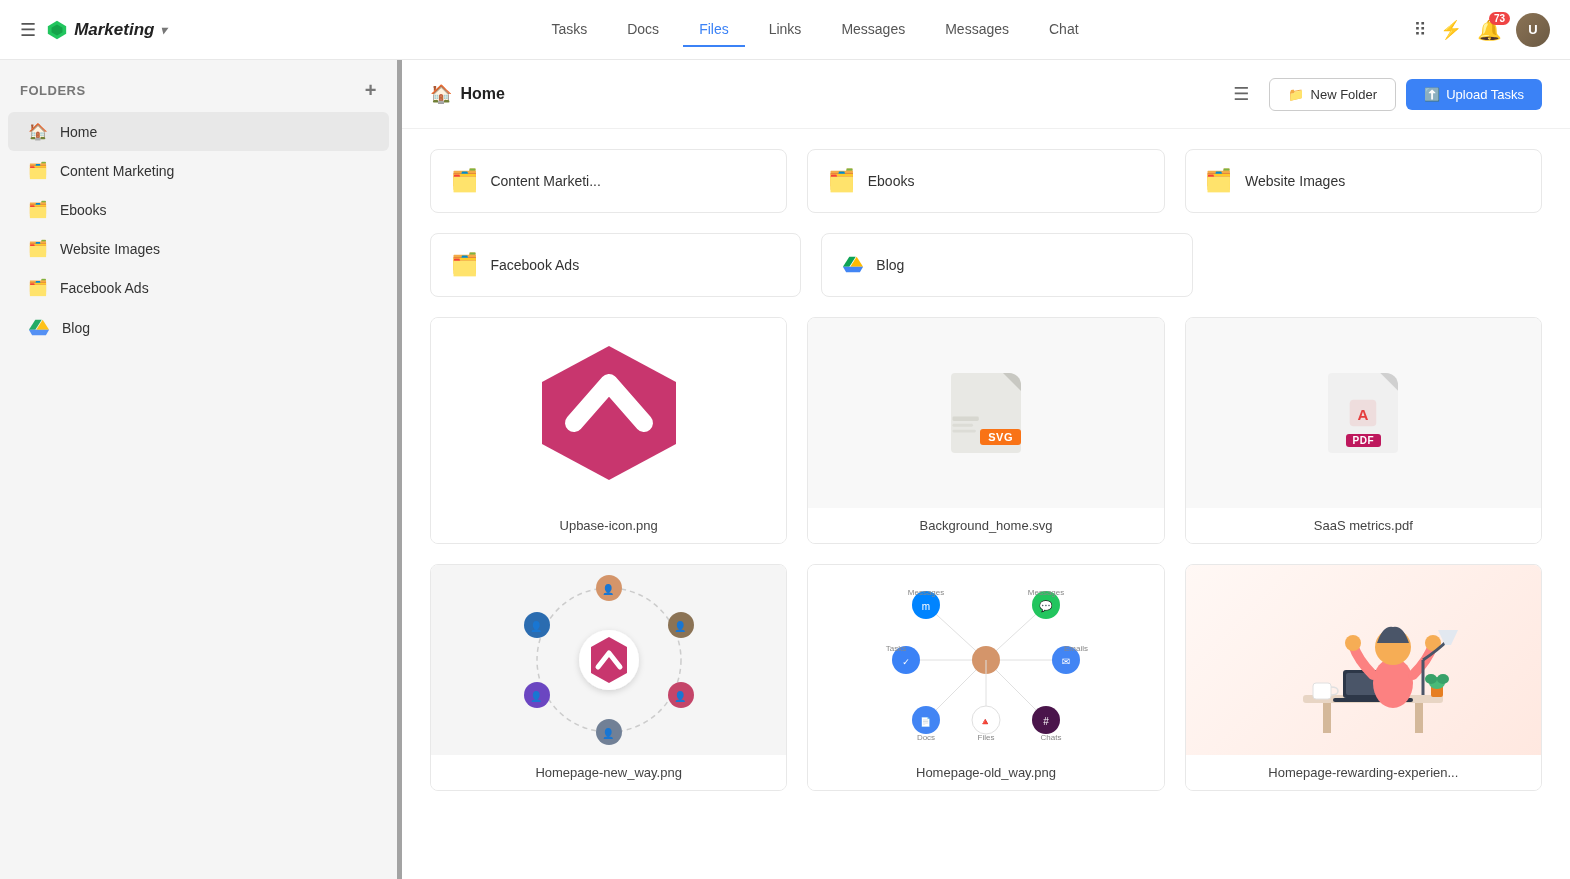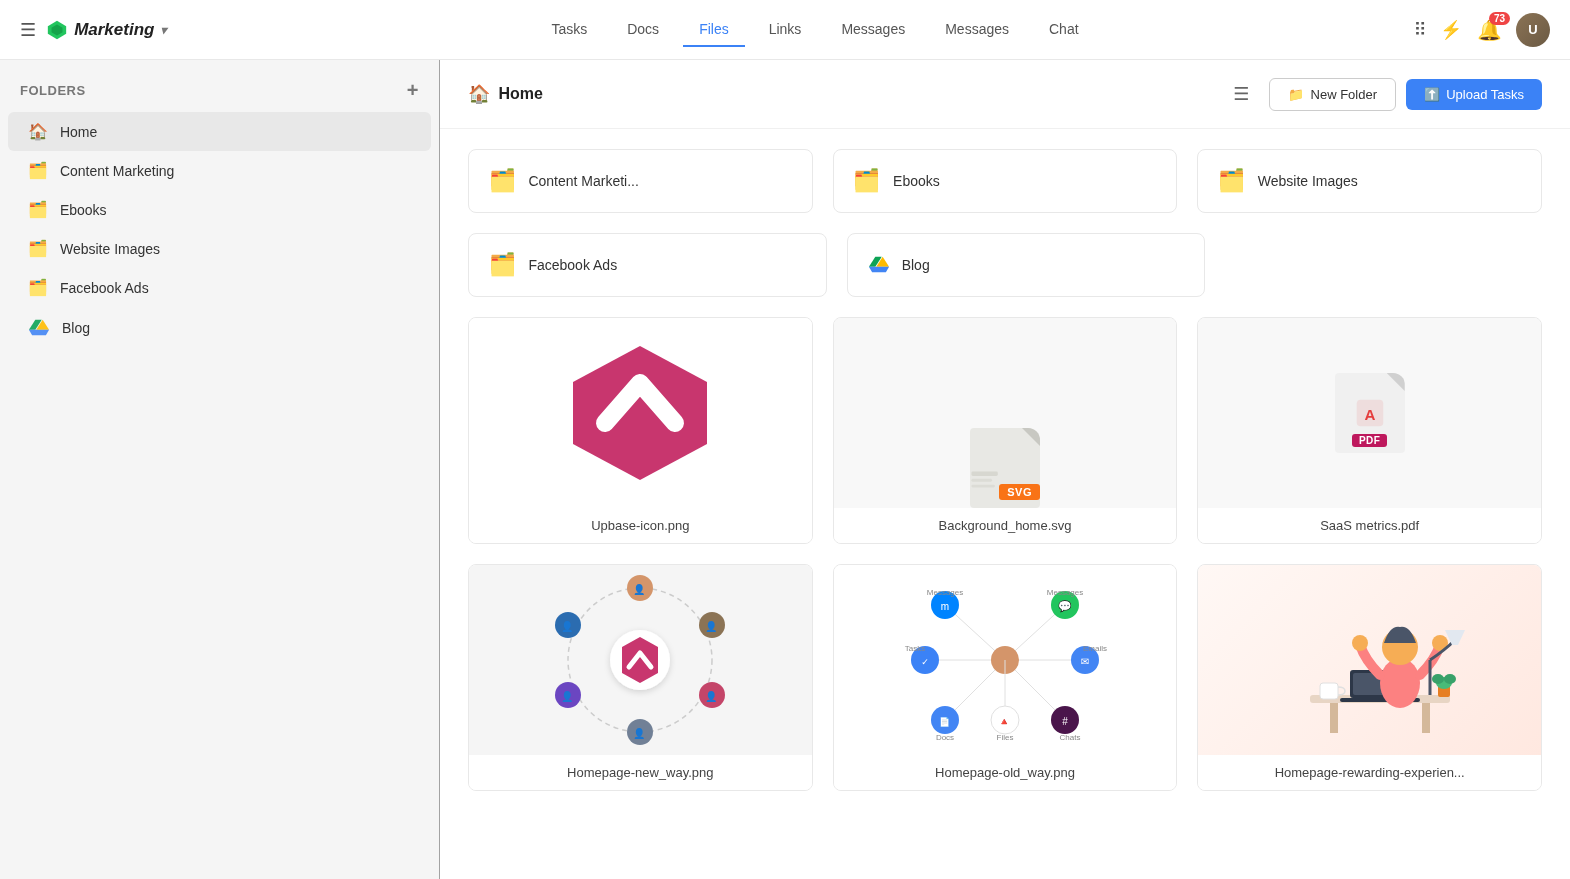--- a/index.html
+++ b/index.html
@@ -38,21 +38,21 @@
       background: linear-gradient(135deg, #8B7355 0%, #6b5a44 100%);
       display: flex; align-items: center; justify-content: center;
       color: #fff; font-size: 13px; font-weight: 600;
     }
 
     
     .body-layout { display: flex; flex: 1; overflow: hidden; }
 
     
     .sidebar {
-      width: 440px; background: #f5f5f5; border-right: 1px solid #a3a3a3;
+      width: 402px; background: #f5f5f5; border-right: 5px solid #a3a3a3;
       padding: 16px 0; flex-shrink: 0; overflow-y: auto;
     }
     .sidebar-header {
       display: flex; align-items: center; justify-content: space-between;
       padding: 4px 20px 12px; color: #777; font-size: 13px; font-weight: 600; text-transform: uppercase; letter-spacing: 0.5px;
     }
     .sidebar-add { font-size: 20px; cursor: pointer; color: #777; line-height: 1; }
     .sidebar-item {
       display: flex; align-items: center; gap: 12px;
       padding: 10px 20px; cursor: pointer; font-size: 14px; color: #333;
@@ -115,21 +115,21 @@
     
     .upbase-preview {
       width: 100%; height: 100%;
       display: flex; align-items: center; justify-content: center;
       background: #fff;
     }
 
     
     .svg-preview {
       width: 100%; height: 100%;
-      display: flex; align-items: flex-end; justify-content: center;
+      display: flex; align-items: center; justify-content: center;
       background: #f8f8f8;
     }
     .svg-file-icon {
       display: flex; flex-direction: column; align-items: center;
     }
     .svg-file-body {
       width: 70px; height: 80px;
       background: #e8e8e4;
       border-radius: 4px 12px 4px 4px;
       position: relative;

